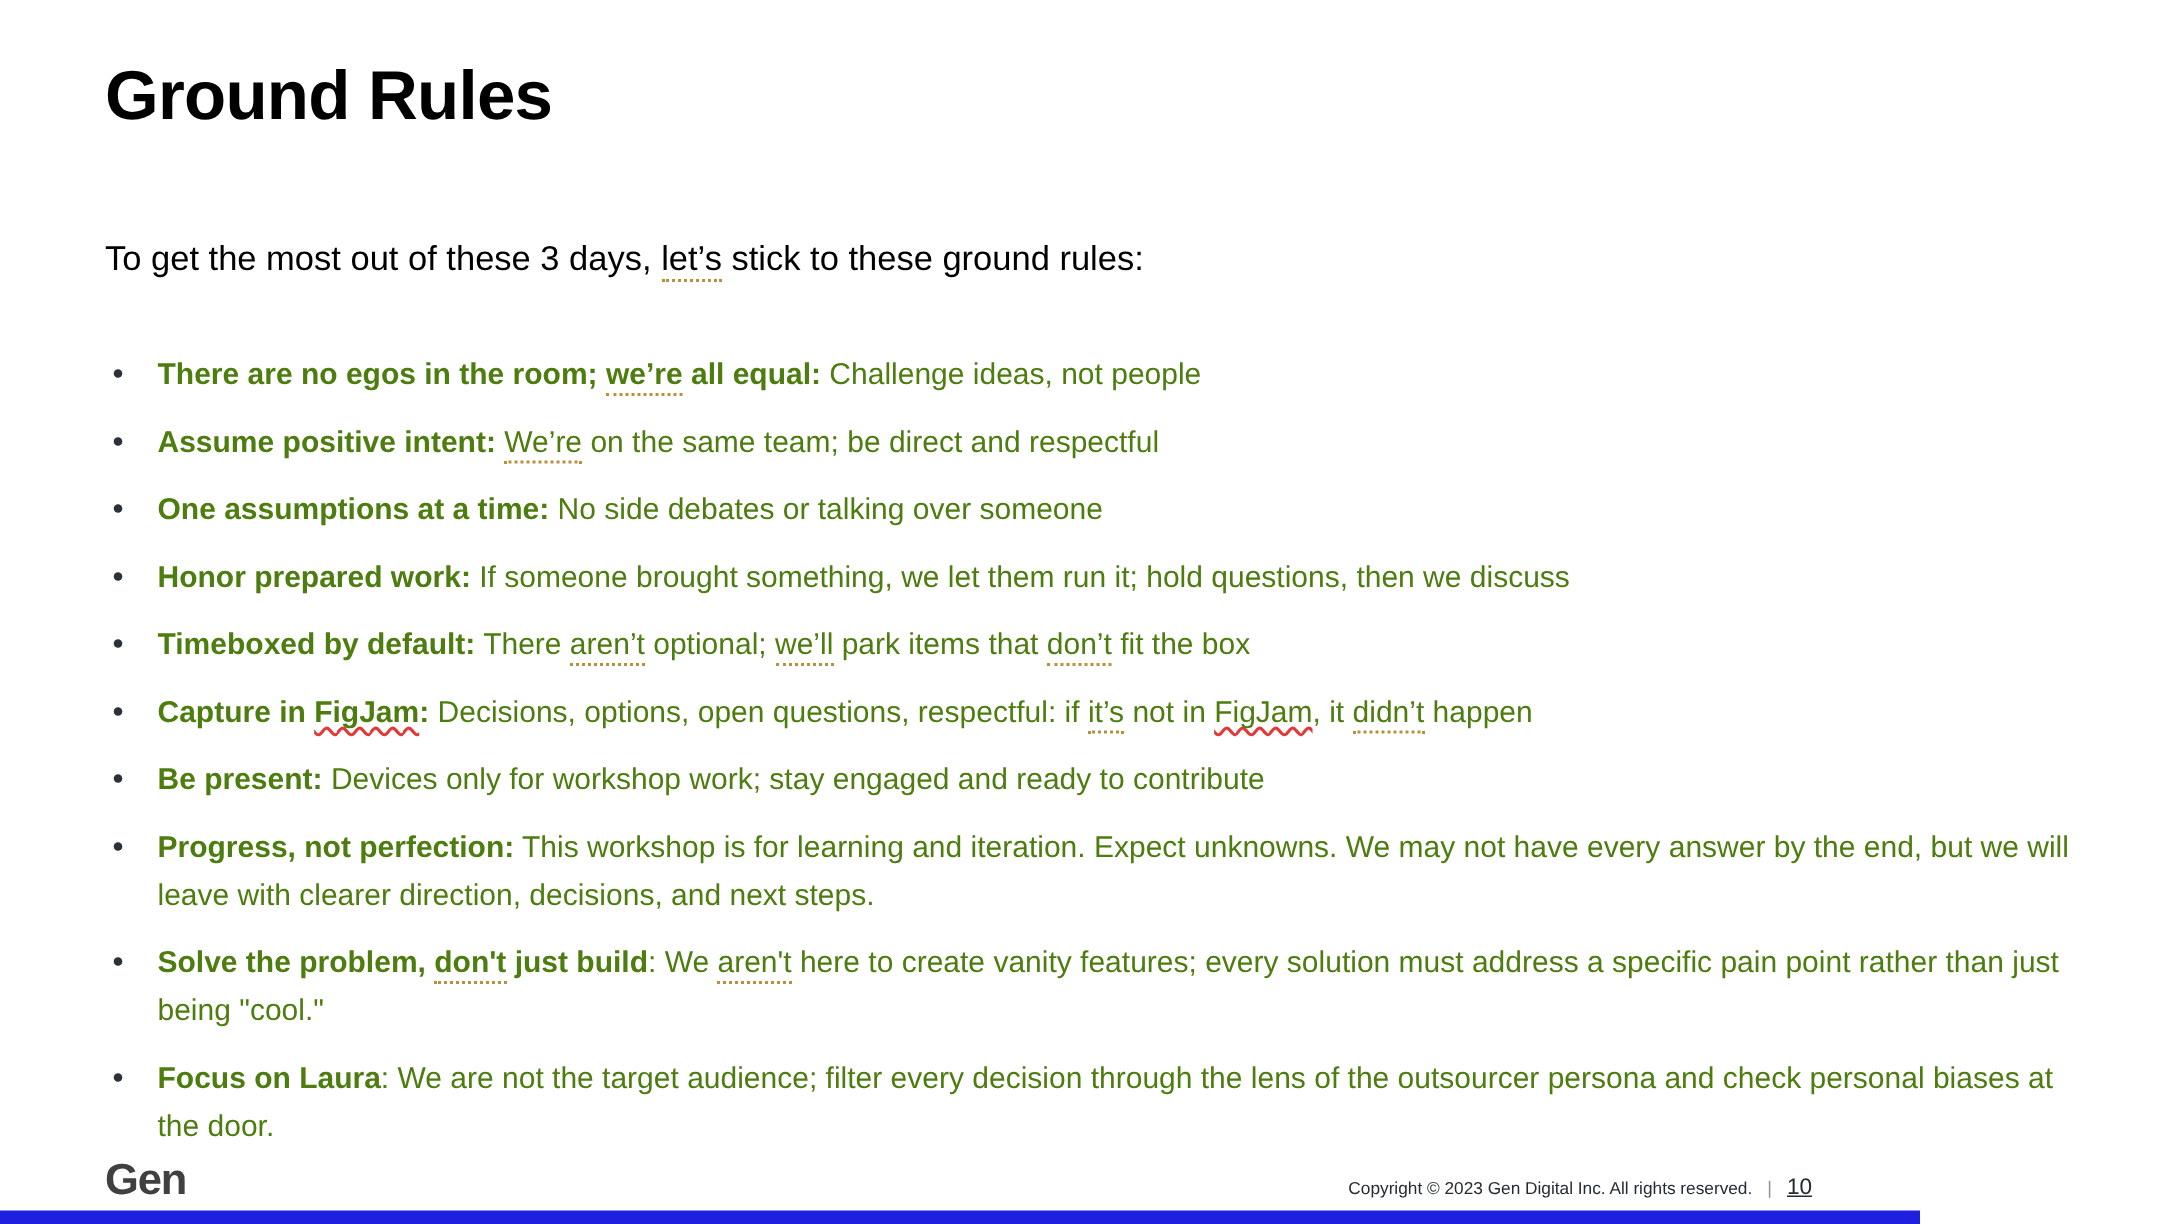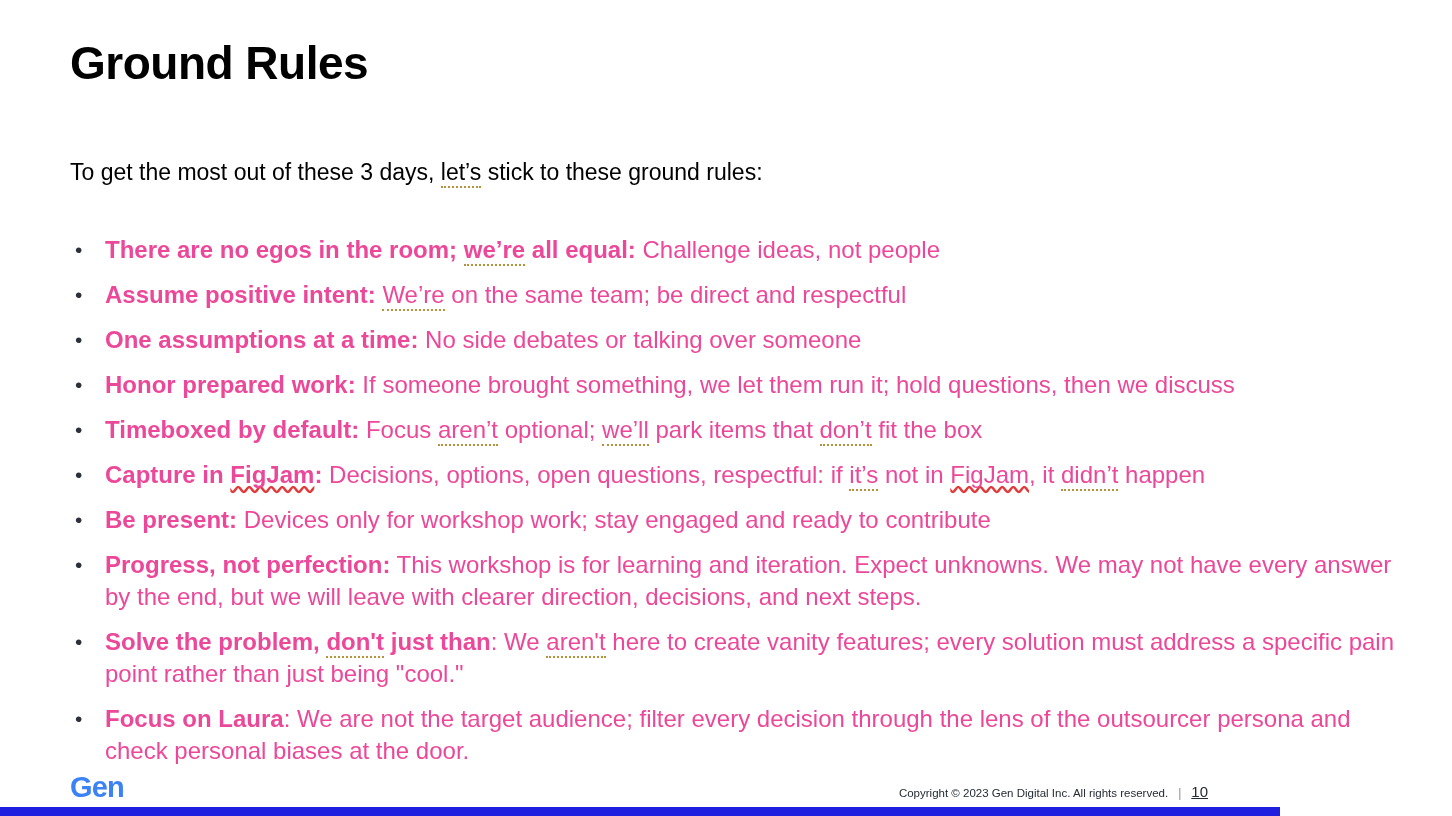--- a/index.html
+++ b/index.html
@@ -63,23 +63,23 @@
     font-size: 21px;
     line-height: 32px;
     color: #2b303a;
     text-align: left;
     padding-left: 5px;
     box-sizing: border-box;
   }
 
   .bullet-text {
     flex: 1 1 auto;
-    font-size: 24px;
+    font-size: 20px;
     line-height: 32px;
-    color: #ec4899;
+    color: #4d7c0f;
   }
 
   .bullet-text b {
     font-weight: bold;
   }
 
   
   .gram {
     border-bottom: 2px dotted #b8913c;
     padding-bottom: 1px;
@@ -93,21 +93,21 @@
     text-decoration-skip-ink: none;
     text-underline-offset: 3px;
   }
 
   .footer-logo {
     position: absolute;
     left: 70px;
     bottom: 14px;
     font-size: 29px;
     font-weight: bold;
-    color: #3b82f6;
+    color: #404040;
     letter-spacing: -0.8px;
     line-height: 1;
   }
 
   .footer-right {
     position: absolute;
     right: 72px;
     bottom: 16px;
     display: flex;
     align-items: baseline;
@@ -174,21 +174,21 @@
     <div class="bullet-item">
       <div class="bullet-dot">•</div>
       <div class="bullet-text">
         <b><span>Honor prepared work:</span></b><span> If someone brought something, we let them run it; hold questions, then we discuss</span>
       </div>
     </div>
 
     <div class="bullet-item">
       <div class="bullet-dot">•</div>
       <div class="bullet-text">
-        <b><span>Timeboxed by default:</span></b><span> Focus </span><span class="gram">aren’t</span><span> optional; </span><span class="gram">we’ll</span><span> park items that </span><span class="gram">don’t</span><span> fit the box</span>
+        <b><span>Timeboxed by default:</span></b><span> There </span><span class="gram">aren’t</span><span> optional; </span><span class="gram">we’ll</span><span> park items that </span><span class="gram">don’t</span><span> fit the box</span>
       </div>
     </div>
 
     <div class="bullet-item">
       <div class="bullet-dot">•</div>
       <div class="bullet-text">
         <b><span>Capture in </span><span class="spell">FigJam</span><span>:</span></b><span> Decisions, options, open questions, respectful: if </span><span class="gram">it’s</span><span> not in </span><span class="spell">FigJam</span><span>, it </span><span class="gram">didn’t</span><span> happen</span>
       </div>
     </div>
 
@@ -202,21 +202,21 @@
     <div class="bullet-item">
       <div class="bullet-dot">•</div>
       <div class="bullet-text">
         <b><span>Progress, not perfection:</span></b><span> This workshop is for learning and iteration. Expect unknowns. We may not have every answer by the end, but we will leave with clearer direction, decisions, and next steps.</span>
       </div>
     </div>
 
     <div class="bullet-item">
       <div class="bullet-dot">•</div>
       <div class="bullet-text">
-        <b><span>Solve the problem, </span><span class="gram">don't</span><span> just than</span></b><span>:</span><span> We </span><span class="gram">aren't</span><span> here to create vanity features; every solution must address a specific pain point rather than just being "cool."</span>
+        <b><span>Solve the problem, </span><span class="gram">don't</span><span> just build</span></b><span>:</span><span> We </span><span class="gram">aren't</span><span> here to create vanity features; every solution must address a specific pain point rather than just being "cool."</span>
       </div>
     </div>
 
     <div class="bullet-item">
       <div class="bullet-dot">•</div>
       <div class="bullet-text">
         <b><span>Focus on Laura</span></b><span>:</span><span> We are not the target audience; filter every decision through the lens of the outsourcer persona and check personal biases at the door.</span>
       </div>
     </div>
 

